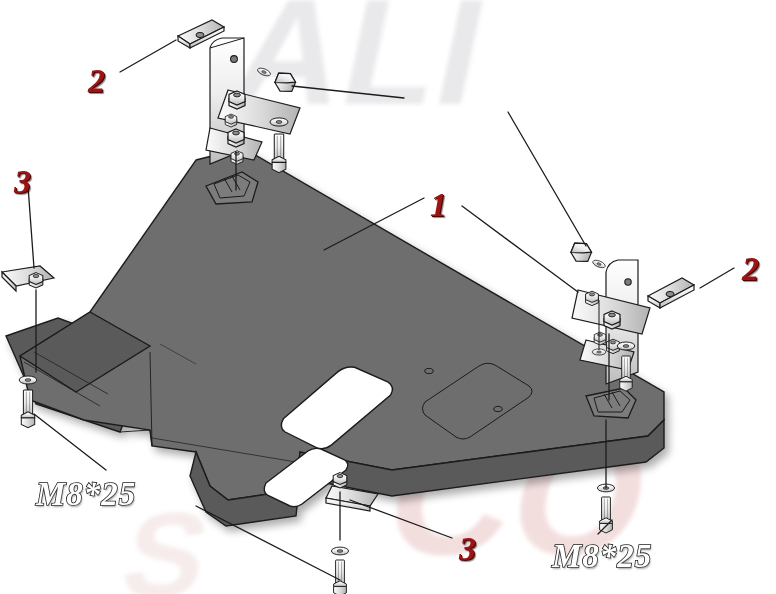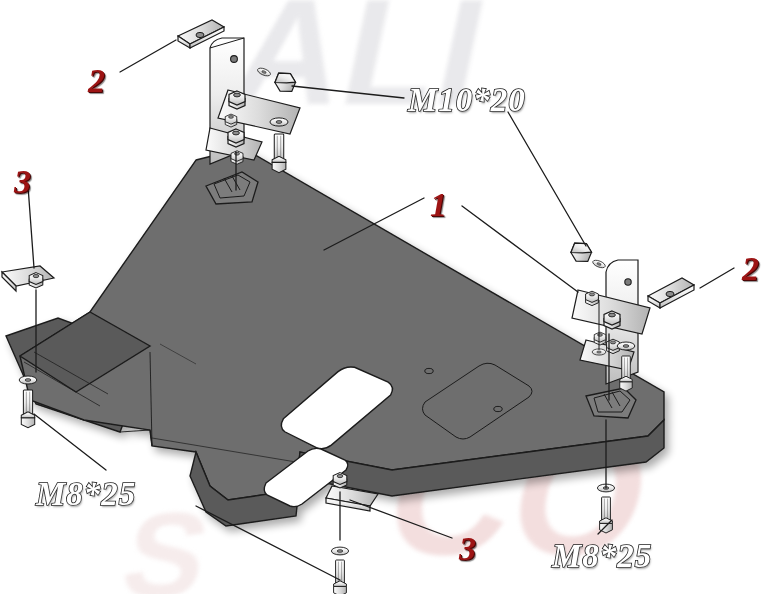--- a/index.html
+++ b/index.html
@@ -301,17 +301,16 @@
       <path class="lead" d="M196,506 L340,580"></path>
     </g>
   </svg>
 
   <div class="lbl num" style="left:88px;top:62px;">2</div>
   <div class="lbl num" style="left:14px;top:163px;">3</div>
   <div class="lbl num" style="left:430px;top:186px;">1</div>
   <div class="lbl num" style="left:742px;top:250px;">2</div>
   <div class="lbl num" style="left:459px;top:530px;">3</div>
 
-  <div class="lbl spec" style="left:408px;top:82px;">M10*20</div>
   <div class="lbl spec" style="left:36px;top:476px;">M8*25</div>
   <div class="lbl spec" style="left:552px;top:538px;">M8*25</div>
 
 </div>
 
 </body></html>

